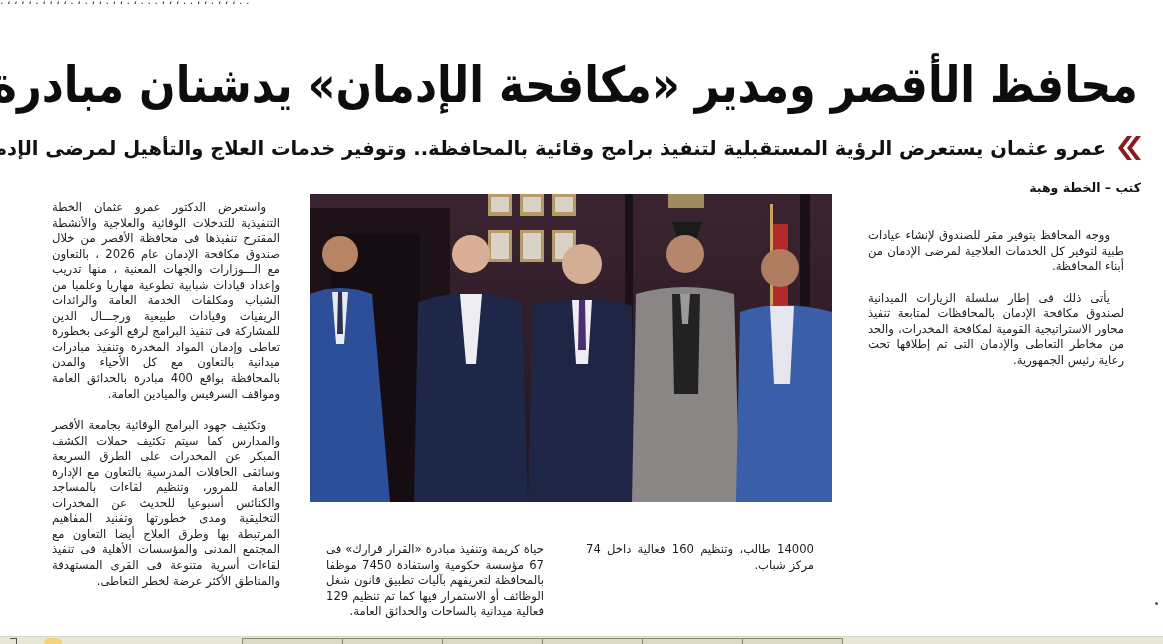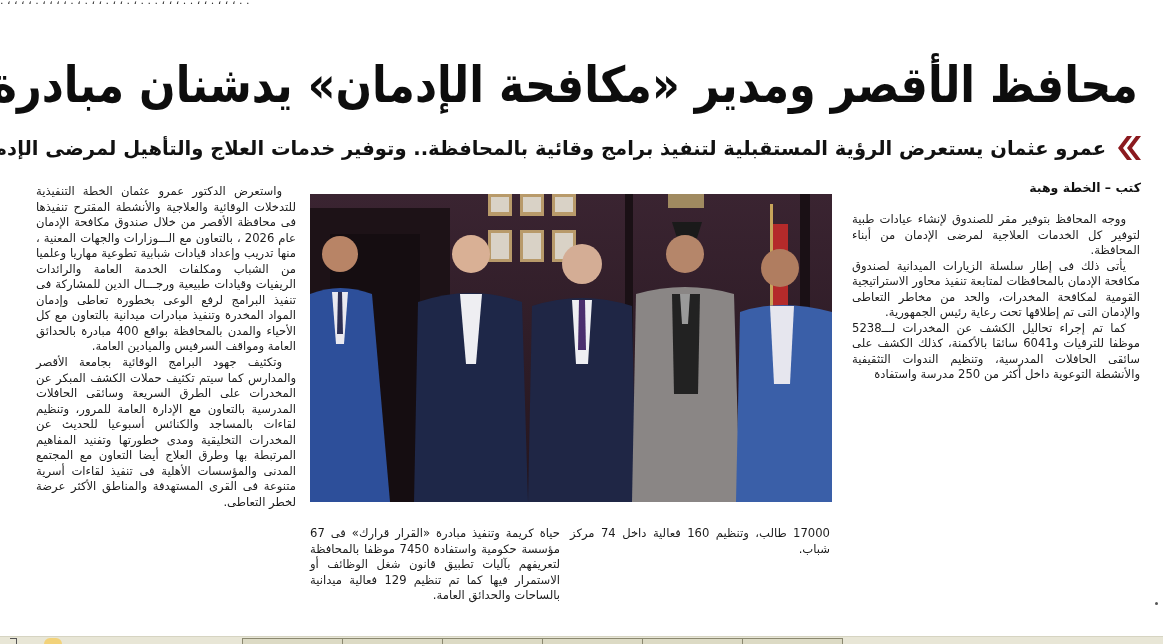--- a/index.html
+++ b/index.html
@@ -5,21 +5,21 @@
   html,body{margin:0;padding:0;}
   body{width:1163px;height:644px;overflow:hidden;background:#ffffff;position:relative;font-family:"DejaVu Sans",sans-serif;color:#1a1a1a;}
   .top-strip{position:absolute;left:0;top:0;width:1163px;height:8px;overflow:hidden;}
   .top-strip span{position:absolute;top:-6px;font-size:11px;color:#333;letter-spacing:6px;white-space:nowrap;}
   .headline{position:absolute;left:30px;top:55px;width:1108px;height:60px;direction:rtl;text-align:center;
     font-family:"DejaVu Sans",sans-serif;font-weight:bold;font-size:43px;line-height:60px;color:#0d0d0d;letter-spacing:-1px;transform:scaleY(1.15);white-space:nowrap;}
   .subhead{position:absolute;left:30px;top:130px;width:1112px;height:36px;direction:rtl;display:flex;align-items:center;}
   .subhead .chev{width:30px;height:30px;margin-left:6px;flex:none;}
   .subhead .txt{font-weight:bold;font-size:19.5px;color:#111;white-space:nowrap;letter-spacing:-0.5px;}
   .col{position:absolute;direction:rtl;text-align:justify;font-family:"DejaVu Sans",sans-serif;font-size:11.6px;line-height:15.55px;color:#1b1b1b;}
-  .col p{margin:0;text-indent:14px;}
+  .col p{margin:16px;text-indent:14px;}
   .col p.noind{text-indent:0;}
   .byline{position:absolute;right:22px;top:180px;direction:rtl;font-weight:bold;font-size:12.5px;color:#111;}
   .photo{position:absolute;left:310px;top:194px;width:522px;height:308px;background:#2a1a24;overflow:hidden;}
   .bottom-bar{position:absolute;left:0;top:636px;width:1163px;height:8px;background:#e8e6d6;border-top:1px solid #d6d4c2;}
   .bottom-bar .tabs{position:absolute;left:242px;top:1px;height:7px;display:flex;}
   .bottom-bar .tab{width:99px;height:7px;border:1px solid #8a8870;border-bottom:none;background:#dcdac4;margin-right:-1px;}
   .bottom-bar .folder{position:absolute;left:44px;top:1px;width:18px;height:7px;background:#f2d27a;border-radius:6px 6px 0 0;}
   .bottom-bar .mark{position:absolute;left:10px;top:1px;width:6px;height:7px;border-right:1px solid #555;border-top:1px solid #555;}
   .dot{position:absolute;left:1155px;top:602px;width:3px;height:3px;background:#555;border-radius:50%;}
 </style>
@@ -38,21 +38,20 @@
     <path d="M24 3 L15 15 L24 27 L29 27 L20 15 L29 3 Z" fill="#8b1a1f"></path>
   </svg>
   <span class="txt">عمرو عثمان يستعرض الرؤية المستقبلية لتنفيذ برامج وقائية بالمحافظة.. وتوفير خدمات العلاج والتأهيل لمرضى الإدمان مجانا وفى سرية تامة</span>
 </div>
 
 <div class="byline">كتب – الخطة وهبة</div>
 
 <div class="col" style="left:852px;top:212px;width:288px;">
   <p>ووجه المحافظ بتوفير مقر للصندوق لإنشاء عيادات طبية لتوفير كل الخدمات العلاجية لمرضى الإدمان من أبناء المحافظة.</p>
   <p>يأتى ذلك فى إطار سلسلة الزيارات الميدانية لصندوق مكافحة الإدمان بالمحافظات لمتابعة تنفيذ محاور الاستراتيجية القومية لمكافحة المخدرات، والحد من مخاطر التعاطى والإدمان التى تم إطلاقها تحت رعاية رئيس الجمهورية.</p>
-  <p>كما تم إجراء تحاليل الكشف عن المخدرات لـــ5238 موظفا للترقيات و6041 سائقا بالأكمنة، كذلك الكشف على سائقى الحافلات المدرسية، وتنظيم الندوات التثقيفية والأنشطة التوعوية داخل أكثر من 250 مدرسة واستفادة</p>
 </div>
 
 <div class="photo">
   <svg width="522" height="308" viewBox="0 0 522 308">
     <defs>
       <linearGradient id="wall" x1="0" x2="0" y1="0" y2="1">
         <stop offset="0" stop-color="#3a2431"></stop>
         <stop offset="1" stop-color="#24151d"></stop>
       </linearGradient>
     </defs>
@@ -101,21 +100,21 @@
     <path d="M362 100 L390 100 L388 200 L364 200 Z" fill="#222"></path>
     <path d="M370 100 L380 100 L378 130 L372 130 Z" fill="#9a9a9a"></path>
 
     <circle cx="470" cy="74" r="19" fill="#b07d60"></circle>
     <path d="M430 118 Q470 104 522 118 L522 308 L426 308 Z" fill="#3a5fa8"></path>
     <path d="M460 112 L484 112 L480 190 L464 190 Z" fill="#e6e6ee"></path>
   </svg>
 </div>
 
 <div class="col" style="left:570px;top:526px;width:260px;">
-  <p class="noind">17000 طالب، وتنظيم 160 فعالية داخل 74 مركز شباب.</p>
+  <p class="noind">14000 طالب، وتنظيم 160 فعالية داخل 74 مركز شباب.</p>
 </div>
 
 <div class="col" style="left:310px;top:526px;width:250px;">
   <p class="noind">حياة كريمة وتنفيذ مبادرة «القرار قرارك» فى 67 مؤسسة حكومية واستفادة 7450 موظفا بالمحافظة لتعريفهم بآليات تطبيق قانون شغل الوظائف أو الاستمرار فيها كما تم تنظيم 129 فعالية ميدانية بالساحات والحدائق العامة.</p>
 </div>
 
 <div class="col" style="left:36px;top:184px;width:260px;">
   <p>واستعرض الدكتور عمرو عثمان الخطة التنفيذية للتدخلات الوقائية والعلاجية والأنشطة المقترح تنفيذها فى محافظة الأقصر من خلال صندوق مكافحة الإدمان عام 2026 ، بالتعاون مع الـــوزارات والجهات المعنية ، منها تدريب وإعداد قيادات شبابية تطوعية مهاريا وعلميا من الشباب ومكلفات الخدمة العامة والرائدات الريفيات وقيادات طبيعية ورجـــال الدين للمشاركة فى تنفيذ البرامج لرفع الوعى بخطورة تعاطى وإدمان المواد المخدرة وتنفيذ مبادرات ميدانية بالتعاون مع كل الأحياء والمدن بالمحافظة بواقع 400 مبادرة بالحدائق العامة ومواقف السرفيس والميادين العامة.</p>
   <p>وتكثيف جهود البرامج الوقائية بجامعة الأقصر والمدارس كما سيتم تكثيف حملات الكشف المبكر عن المخدرات على الطرق السريعة وسائقى الحافلات المدرسية بالتعاون مع الإدارة العامة للمرور، وتنظيم لقاءات بالمساجد والكنائس أسبوعيا للحديث عن المخدرات التخليقية ومدى خطورتها وتفنيد المفاهيم المرتبطة بها وطرق العلاج أيضا التعاون مع المجتمع المدنى والمؤسسات الأهلية فى تنفيذ لقاءات أسرية متنوعة فى القرى المستهدفة والمناطق الأكثر عرضة لخطر التعاطى.</p>
 </div>

